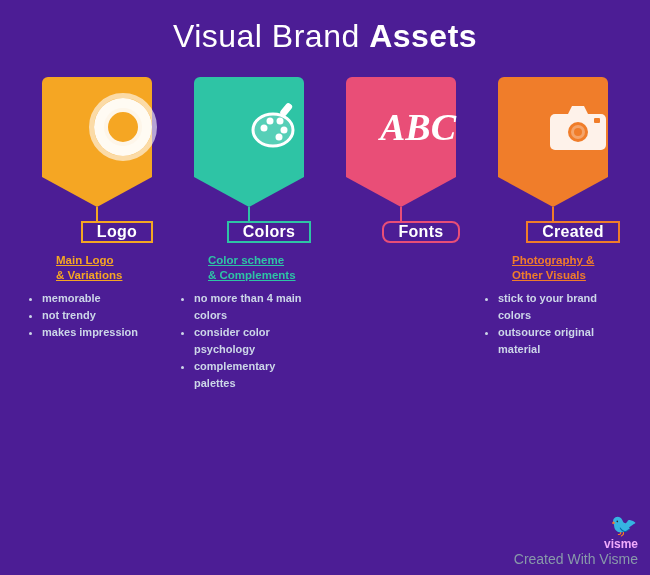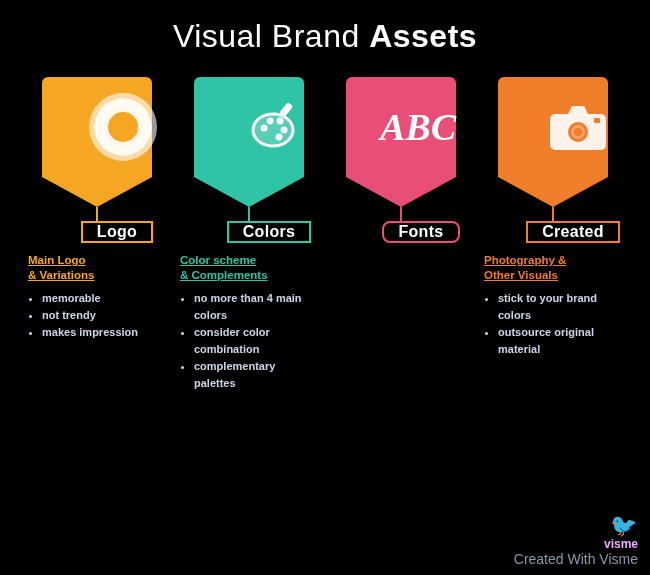--- a/index.html
+++ b/index.html
@@ -7,21 +7,21 @@
       width: 650px;
       height: 575px;
       background-color: #1e2a3a;
       font-family: 'Arial', sans-serif;
       overflow: hidden;
       position: relative;
     }
     .page {
       width: 650px;
       height: 575px;
-      background-color: #000000;
+      background-color: #4c1d95;
       display: flex;
       flex-direction: column;
       align-items: center;
       padding: 18px 20px 10px;
     }
     .main-title {
       color: #ffffff;
       font-size: 32px;
       font-weight: 400;
       margin-bottom: 22px;
@@ -152,20 +152,21 @@
       display: flex;
       flex-direction: column;
       align-items: flex-start;
     }
     .desc-subtitle {
       font-size: 11.5px;
       margin-bottom: 7px;
       line-height: 1.3;
       font-weight: 600;
       text-decoration: underline;
+      margin-left: 28px;
     }
     .desc-logo { color: #f5a623; }
     .desc-colors { color: #2ec4a5; }
     .desc-fonts { color: #e94e77; }
     .desc-visuals { color: #f07d2a; }
 
     .bullet-list {
       list-style: disc;
       padding-left: 14px;
       font-weight: bold;
@@ -248,21 +249,21 @@
             </div>
           </div>
           <div class="shield-triangle"></div>
         </div>
         <div class="connector connector-colors"></div>
         <div class="label-badge label-colors">Colors</div>
         <div class="desc-section">
           <div class="desc-subtitle desc-colors">Color scheme<br>&amp; Complements</div>
           <ul class="bullet-list">
             <li>no more than 4 main colors</li>
-            <li>consider color combination</li>
+            <li>consider color psychology</li>
             <li>complementary palettes</li>
           </ul>
         </div>
       </div>
       <div class="card">
         <div class="shield-inner shield-fonts">
           <div class="shield-rect">
             <div class="icon-container">
               <span class="abc-text">ABC</span>
             </div>

